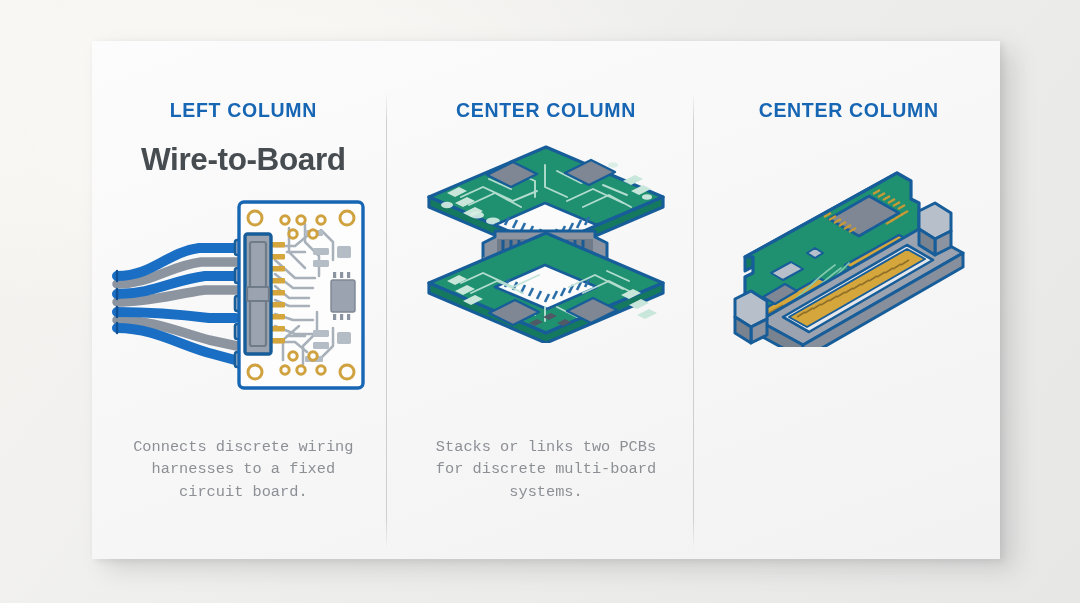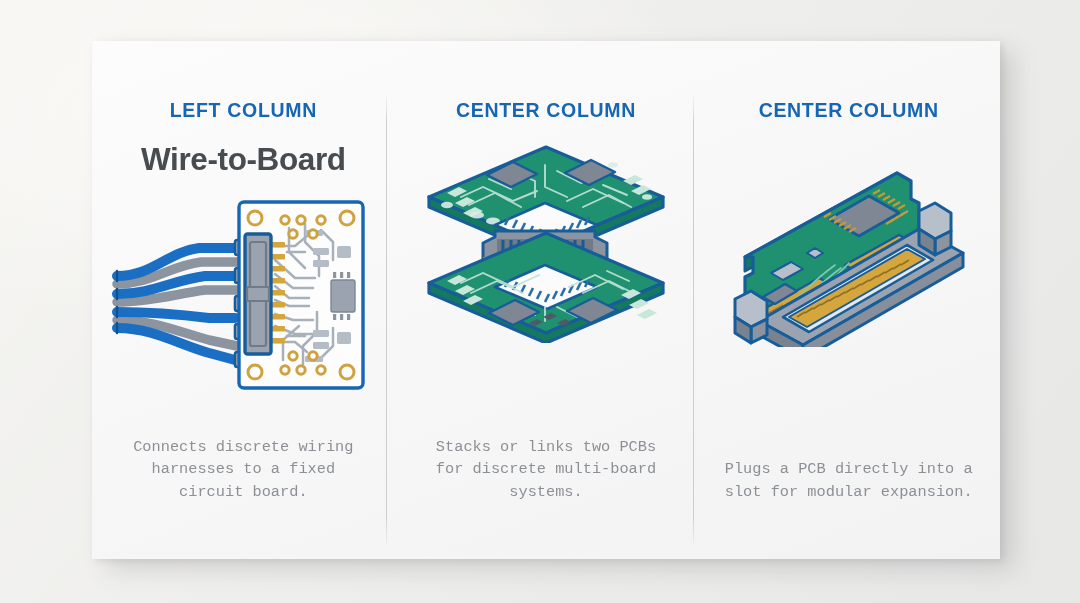--- a/index.html
+++ b/index.html
@@ -505,21 +505,20 @@
           <path d="M196,94 L196,76 L212,68 L228,78 L228,96 L212,104 Z" fill="#b7c0ca" stroke="#175d99" stroke-width="3" stroke-linejoin="round"></path>
           <path d="M212,104 L212,120 L228,112 L228,96 Z" fill="#8b94a0" stroke="#175d99" stroke-width="3" stroke-linejoin="round"></path>
           <path d="M196,94 L196,110 L212,120 L212,104 Z" fill="#79838f" stroke="#175d99" stroke-width="3" stroke-linejoin="round"></path>
 
           <path d="M12,182 L12,164 L28,156 L44,166 L44,184 L28,192 Z" fill="#b7c0ca" stroke="#175d99" stroke-width="3" stroke-linejoin="round"></path>
           <path d="M28,192 L28,208 L44,200 L44,184 Z" fill="#8b94a0" stroke="#175d99" stroke-width="3" stroke-linejoin="round"></path>
           <path d="M12,182 L12,198 L28,208 L28,192 Z" fill="#79838f" stroke="#175d99" stroke-width="3" stroke-linejoin="round"></path>
         </g>
       </svg>
 
-      <div class="caption">Plugs a PCB directly into a slot for modular expansion.</div>
     </div>
 
   </div>
 
   <div class="divider" id="divider-1"></div>
   <div class="divider" id="divider-2"></div>
 
 </div>
 
 </body></html>

